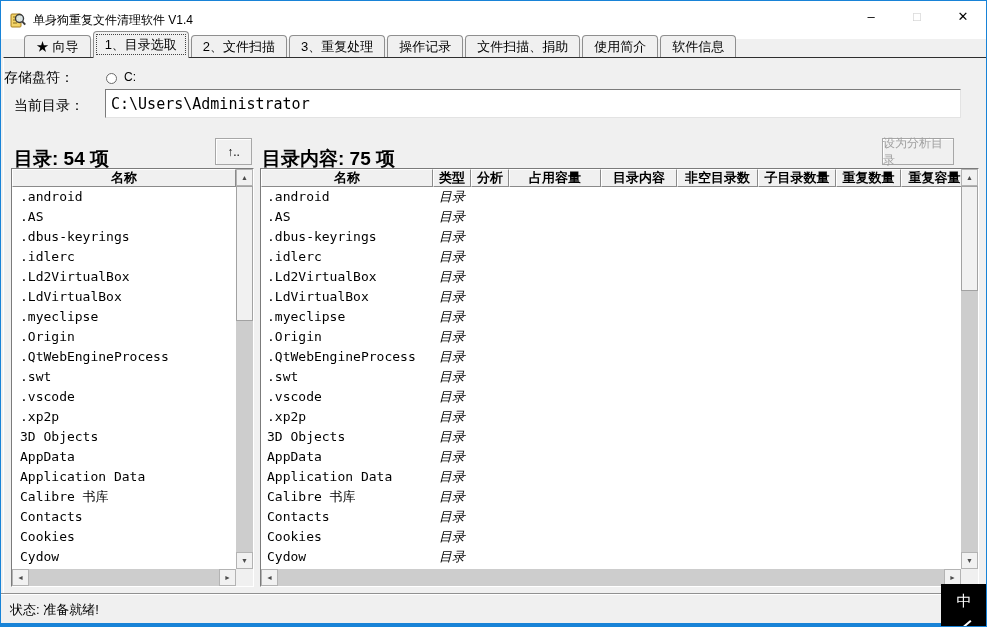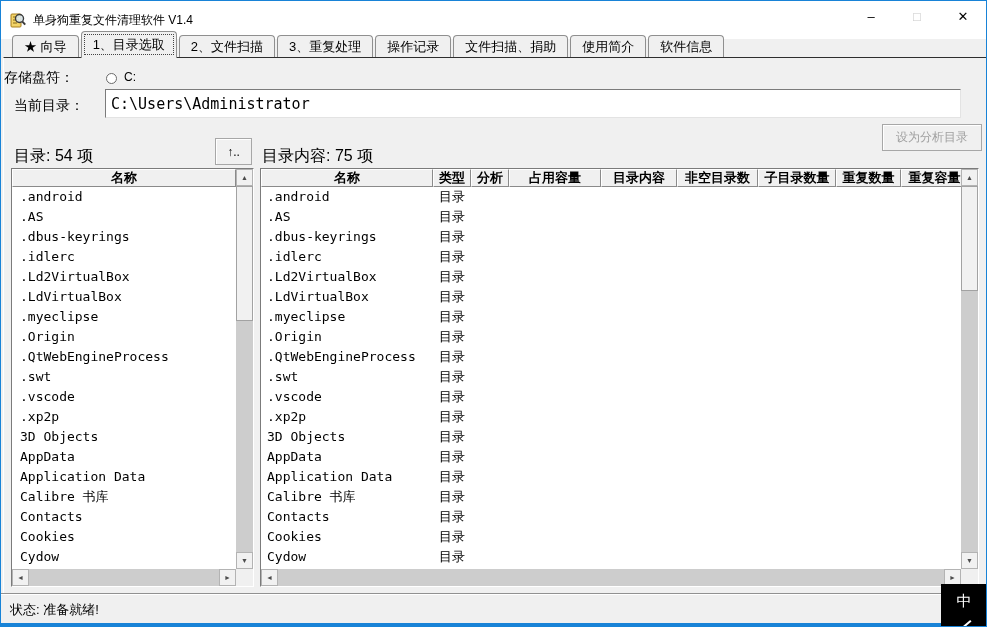--- a/index.html
+++ b/index.html
@@ -10,53 +10,53 @@
     font-family:"Liberation Sans",sans-serif;color:#000;
   }
   
   .titlebar{position:absolute;top:0;left:0;right:0;height:38px;background:#fff;display:flex;align-items:center;}
   .app-icon{margin-left:9px;width:16px;height:16px;flex:none;}
   .title-text{margin-left:7px;font-size:12px;white-space:nowrap;}
   .win-btns{position:absolute;right:0;top:0;height:30px;display:flex;}
   .win-btn{width:46px;height:30px;display:flex;align-items:center;justify-content:center;font-size:13px;color:#000;}
   .win-btn.disabled{color:#c9c9c9;}
   
-  .tabstrip{position:absolute;top:30px;left:0;right:0;height:26px;display:flex;align-items:flex-end;padding-left:11px;z-index:3;}
+  .tabstrip{position:absolute;top:30px;left:0;right:0;height:26px;display:flex;align-items:flex-end;padding-left:23px;z-index:3;}
   .tab{height:22px;line-height:21px;padding:0 11px;font-size:13px;background:#f0f0f0;
        border:1px solid #8f8f8f;border-bottom:none;border-radius:4px 4px 0 0;margin-right:2px;white-space:nowrap;}
   .tab.selected{height:27px;line-height:26px;margin-bottom:-1px;position:relative;z-index:4;
        outline:1px dotted #444;outline-offset:-4px;background:#f0f0f0;}
   
   .tabpage{position:absolute;top:56px;left:2px;width:983px;height:536px;background:#f0f0f0;
        border-top:1px solid #2e2e2e;border-left:1px solid #fff;}
   .field-label{position:absolute;font-size:14px;white-space:nowrap;}
   .radio{position:absolute;left:102px;top:15px;width:11px;height:11px;border:1px solid #6a6a6a;border-radius:50%;background:#fff;}
   .radio-label{position:absolute;left:120px;top:12px;font-size:12px;}
   .dir-input{position:absolute;left:101px;top:31px;width:856px;height:29px;background:#fff;
        border:1px solid;border-color:#7b7b7b #e3e3e3 #e3e3e3 #7b7b7b;
        font-family:"DejaVu Sans Mono",monospace;font-size:15px;padding:0 5px;color:#000;}
-  .panel-title{position:absolute;font-size:16px;white-space:nowrap;}
+  .panel-title{position:absolute;font-size:19px;white-space:nowrap;font-weight:bold;}
   .notice{position:absolute;left:424px;top:87px;font-size:14px;white-space:nowrap;}
   .btn{position:absolute;height:27px;background:#f0f0f0;border:1px solid #a7a7a7;
        box-shadow:inset 1px 1px 0 #fff;font-size:12px;display:flex;align-items:center;justify-content:center;}
   .btn.disabled{color:#a0a0a0;}
   
   .table{position:absolute;display:flex;background:#fff;border:1px solid;border-color:#7b7b7b #fff #fff #7b7b7b;}
   .table-main{flex:1;display:flex;flex-direction:column;min-width:0;}
   .thead{display:flex;height:18px;flex:none;background:#f0f0f0;}
   .th{background:#f0f0f0;border-top:1px solid #fff;border-left:1px solid #fff;
       border-right:1px solid #8a8a8a;border-bottom:1px solid #8a8a8a;
       font-weight:bold;font-size:13px;display:flex;align-items:center;justify-content:center;
       flex:none;white-space:nowrap;overflow:hidden;}
   .th.fill{flex:1;border-left:none;}
   .rows{flex:1;overflow:hidden;background:#fff;}
   .rowL{height:20px;line-height:20px;font-family:"DejaVu Sans Mono",monospace;font-size:13px;padding-left:8px;white-space:nowrap;}
   .rowR{height:20px;line-height:20px;display:flex;font-family:"DejaVu Sans Mono",monospace;font-size:13px;white-space:nowrap;}
   .cell-name{width:172px;padding-left:6px;flex:none;overflow:hidden;}
-  .cell-type{width:38px;text-align:center;flex:none;font-family:"Liberation Sans",sans-serif;}
+  .cell-type{width:38px;text-align:center;flex:none;font-family:"Liberation Sans",sans-serif;font-style:italic;}
   
   .vscroll{width:17px;flex:none;display:flex;flex-direction:column;background:#cdcdcd;}
   .hscroll{height:17px;flex:none;display:flex;background:#cdcdcd;}
   .sb-btn{width:17px;height:17px;flex:none;background:#f1f1f1;border:1px solid #b3b3b3;
       display:flex;align-items:center;justify-content:center;font-size:7px;color:#4c4c4c;}
   .sb-thumb-v{width:17px;flex:none;background:#f1f1f1;border:1px solid #a2a2a2;}
   .sb-track{flex:1;}
   .sb-corner{width:17px;height:17px;flex:none;background:#f0f0f0;}
   
   .statusbar{position:absolute;left:0;right:0;top:592px;height:32px;background:#f0f0f0;
@@ -106,21 +106,21 @@
     <span class="radio"></span>
     <span class="radio-label">C:</span>
 
     <span class="field-label" style="left:10px;top:39px;">当前目录：</span>
     <input class="dir-input" type="text" value="C:\Users\Administrator" style="">
 
     <span class="panel-title" style="left:10px;top:88px;">目录: 54 项</span>
     <div class="btn" style="left:211px;top:80px;width:37px;">↑..</div>
 
     <span class="panel-title" style="left:258px;top:88px;">目录内容: 75 项</span>
-    <div class="btn disabled" style="left:878px;top:66px;width:100px;">设为分析目录</div>
+    <div class="btn disabled" style="left:878px;top:80px;width:72px;">设为分析目录</div>
 
     <div class="table" style="left:7px;top:110px;width:243px;height:419px;">
       <div class="table-main">
         <div class="thead">
           <div class="th" style="flex:1;">名称</div>
         </div>
         <div class="rows" id="left-rows">
             <div class="rowL">.android</div>
             <div class="rowL">.AS</div>
             <div class="rowL">.dbus-keyrings</div>

